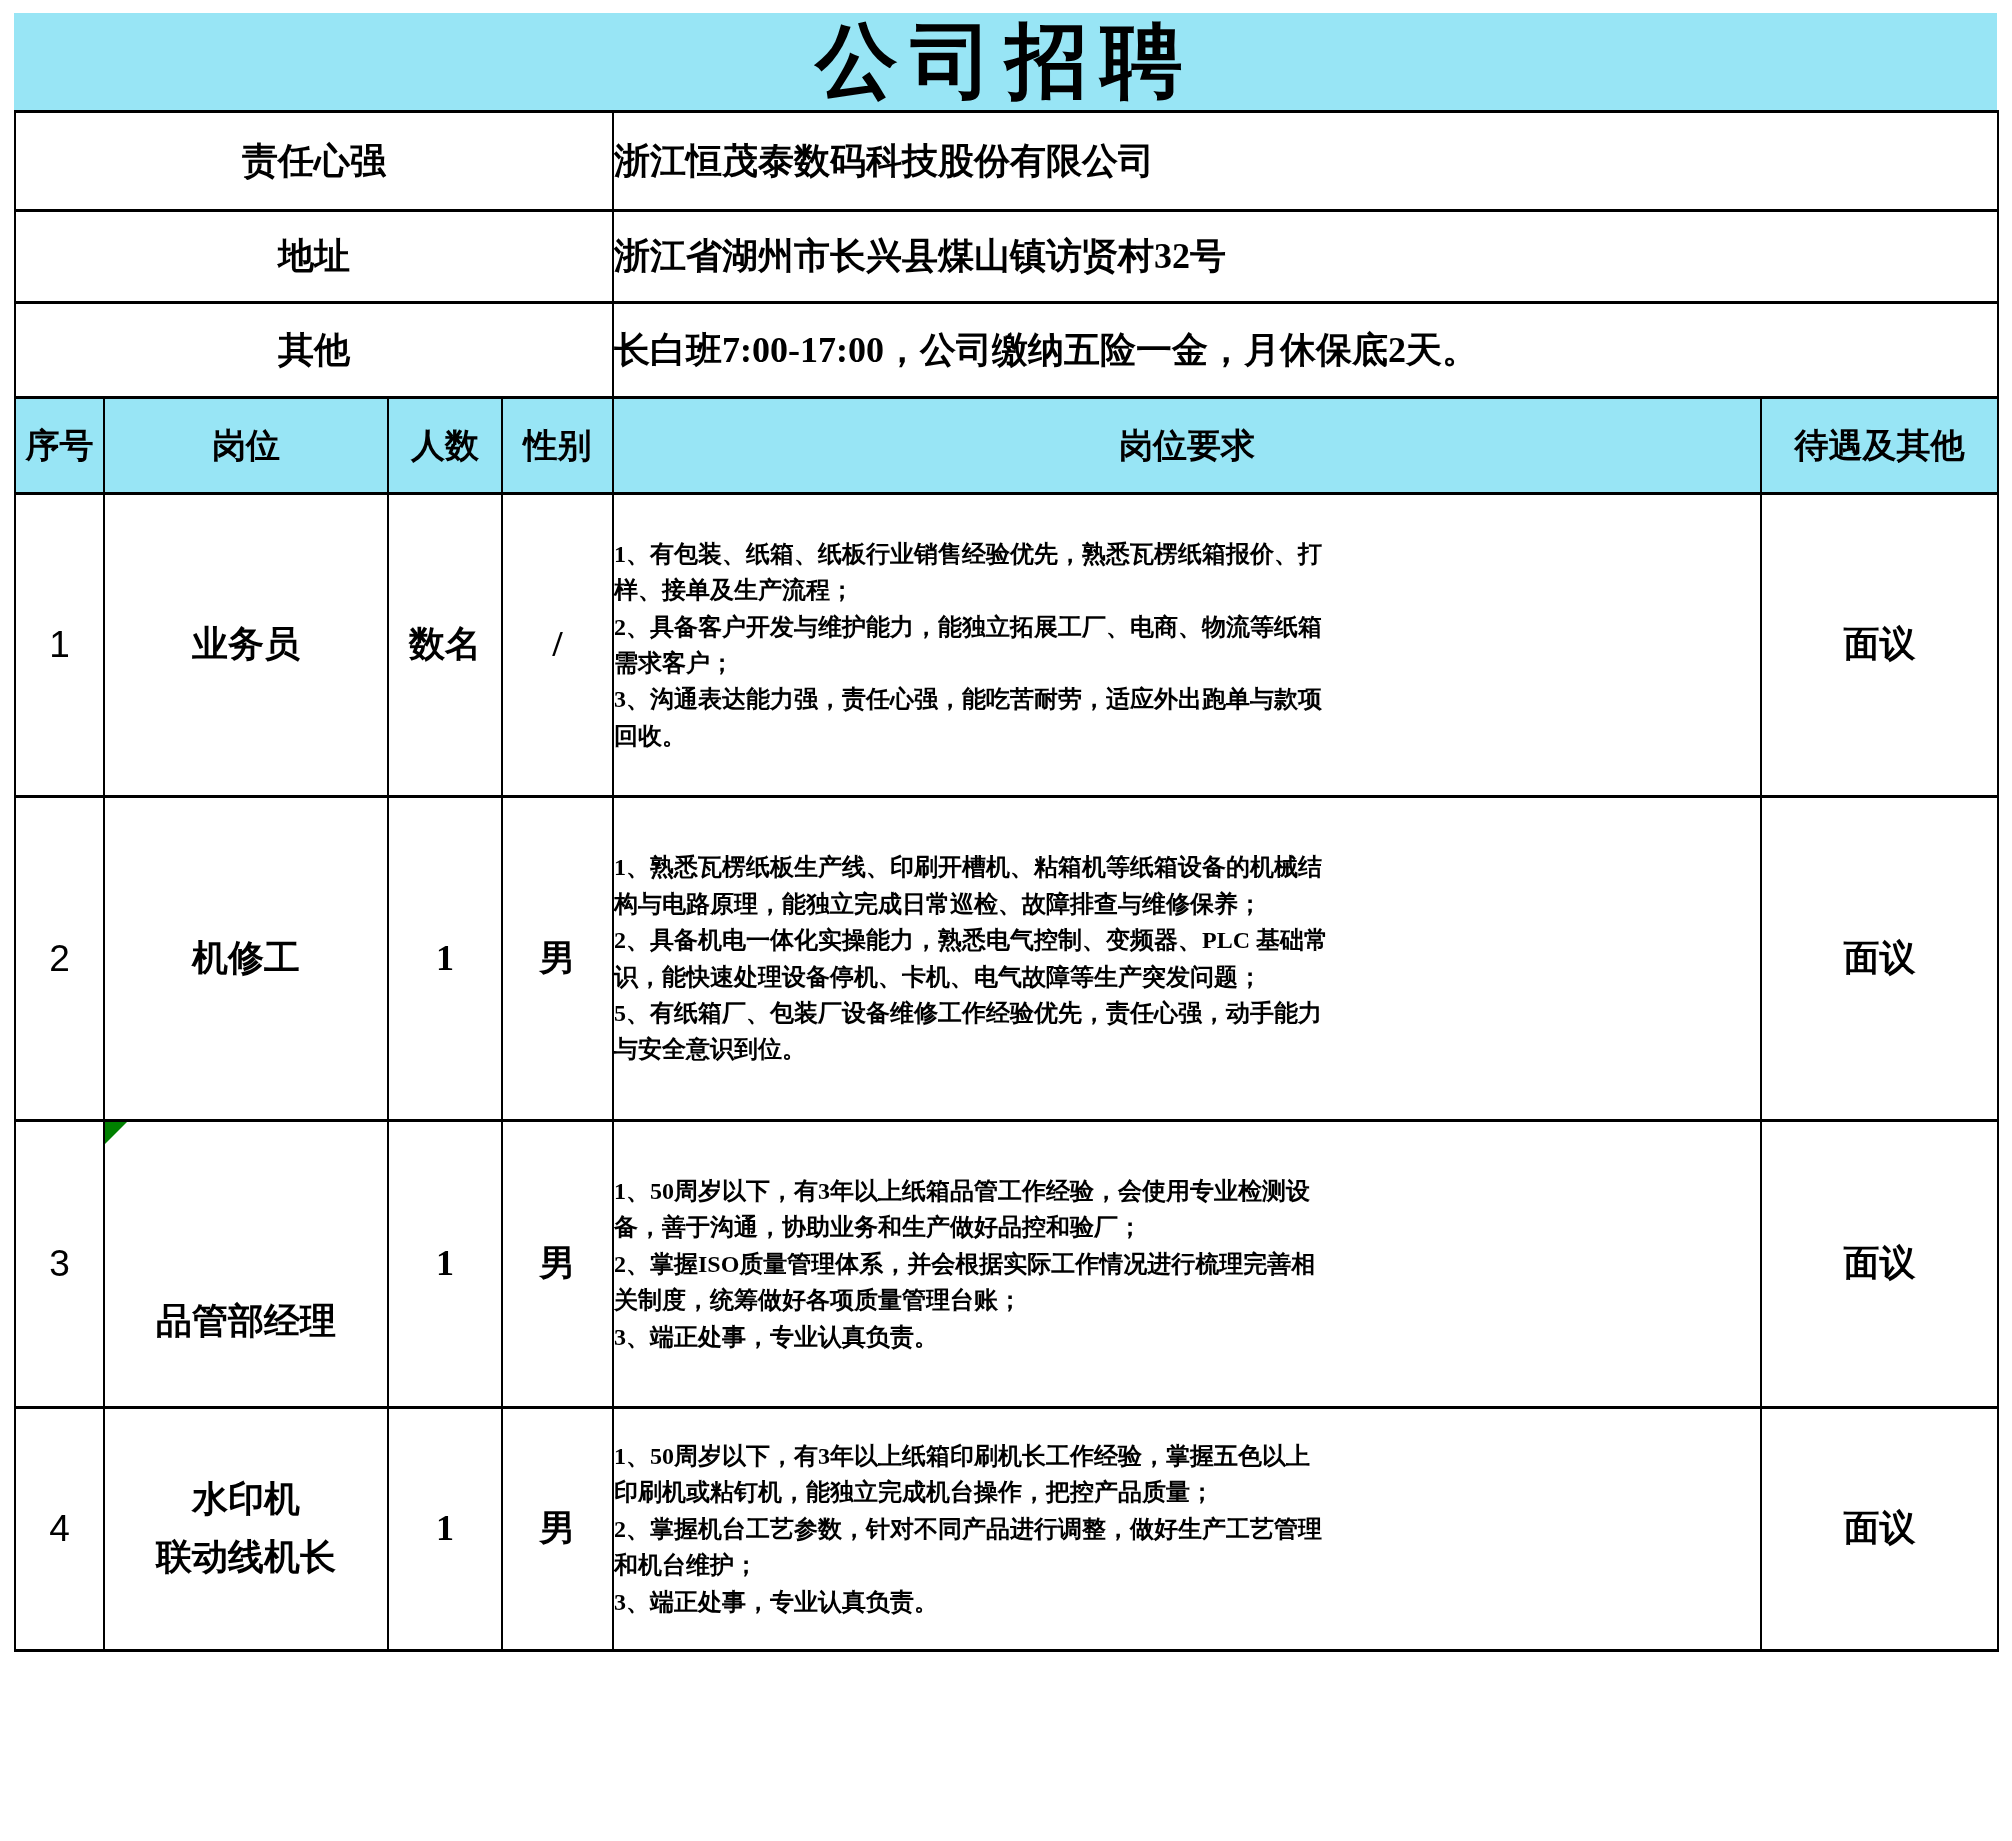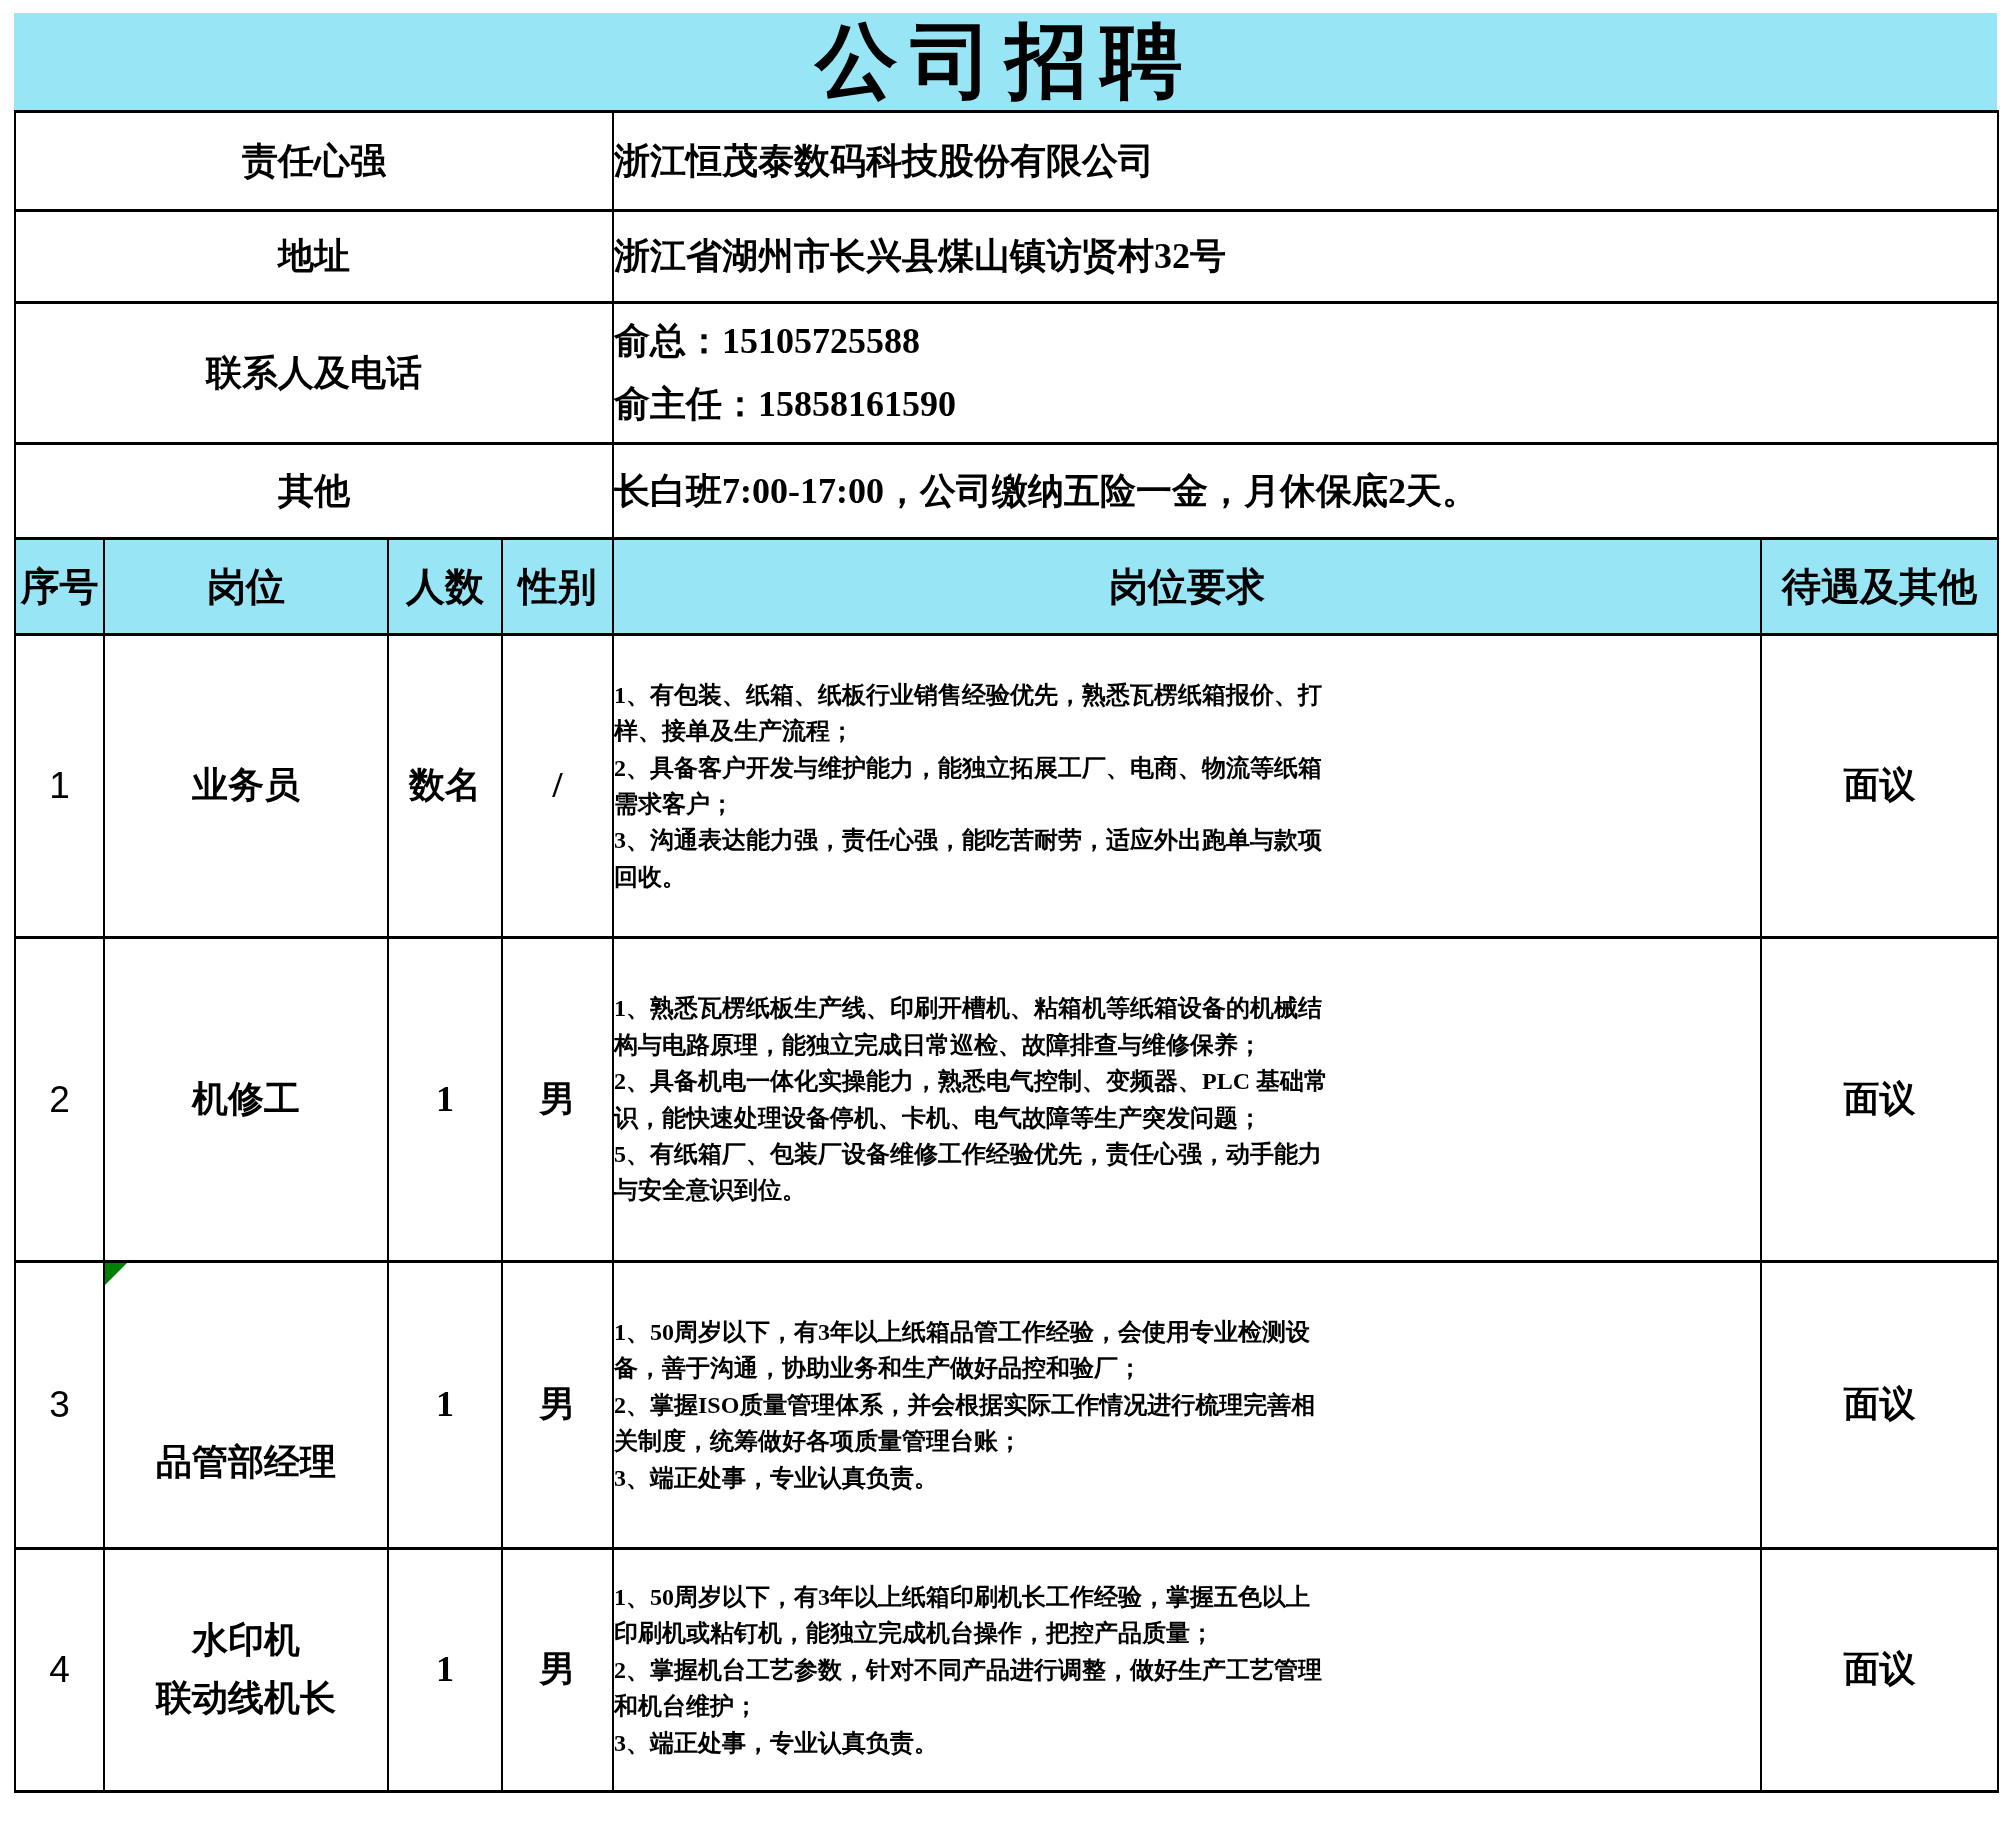--- a/index.html
+++ b/index.html
@@ -46,21 +46,21 @@
     font-size:36px;font-weight:bold;
     padding:5.6px 13px 5.6px 11.2px;
     white-space:pre-line;
     line-height:1.75;
     margin-left:47px;
   }
   
   tr.hdr td{
     background:var(--cyan);
     text-align:center;
-    font-size:39px;font-weight:bold;
+    font-size:34px;font-weight:bold;
   }
   
   td.cell{
     text-align:center;
     font-size:36px;font-weight:bold;
     white-space:pre-line;
     line-height:1.6;
   }
   td.num{
     text-align:center;
@@ -101,25 +101,20 @@
     </colgroup>
 
     <tbody>
         <tr style="height:99px">
       <td class="lbl" colspan="4">责任心强</td>
       <td class="val" colspan="2">浙江恒茂泰数码科技股份有限公司</td>
     </tr>
     <tr style="height:92px">
       <td class="lbl" colspan="4">地址</td>
       <td class="val" colspan="2">浙江省湖州市长兴县煤山镇访贤村32号</td>
-    </tr>
-    <tr style="height:141px">
-      <td class="lbl" colspan="4">联系人及电话</td>
-      <td class="val" colspan="2">俞总：15105725588
-俞主任：15858161590</td>
     </tr>
     <tr style="height:95px">
       <td class="lbl" colspan="4">其他</td>
       <td class="val" colspan="2">长白班7:00-17:00，公司缴纳五险一金，月休保底2天。</td>
     </tr>
 
     <tr class="hdr" style="height:96px">
       <td>序号</td>
       <td>岗位</td>
       <td>人数</td>

